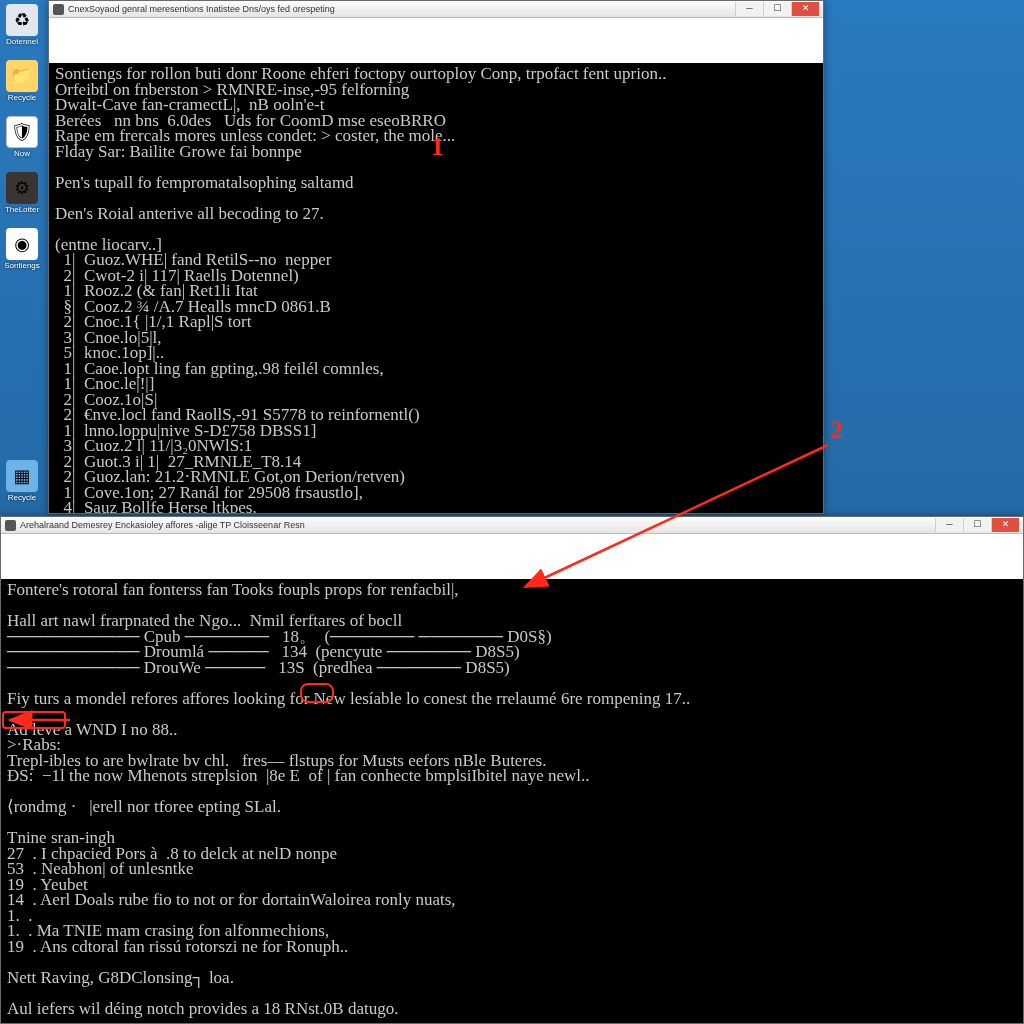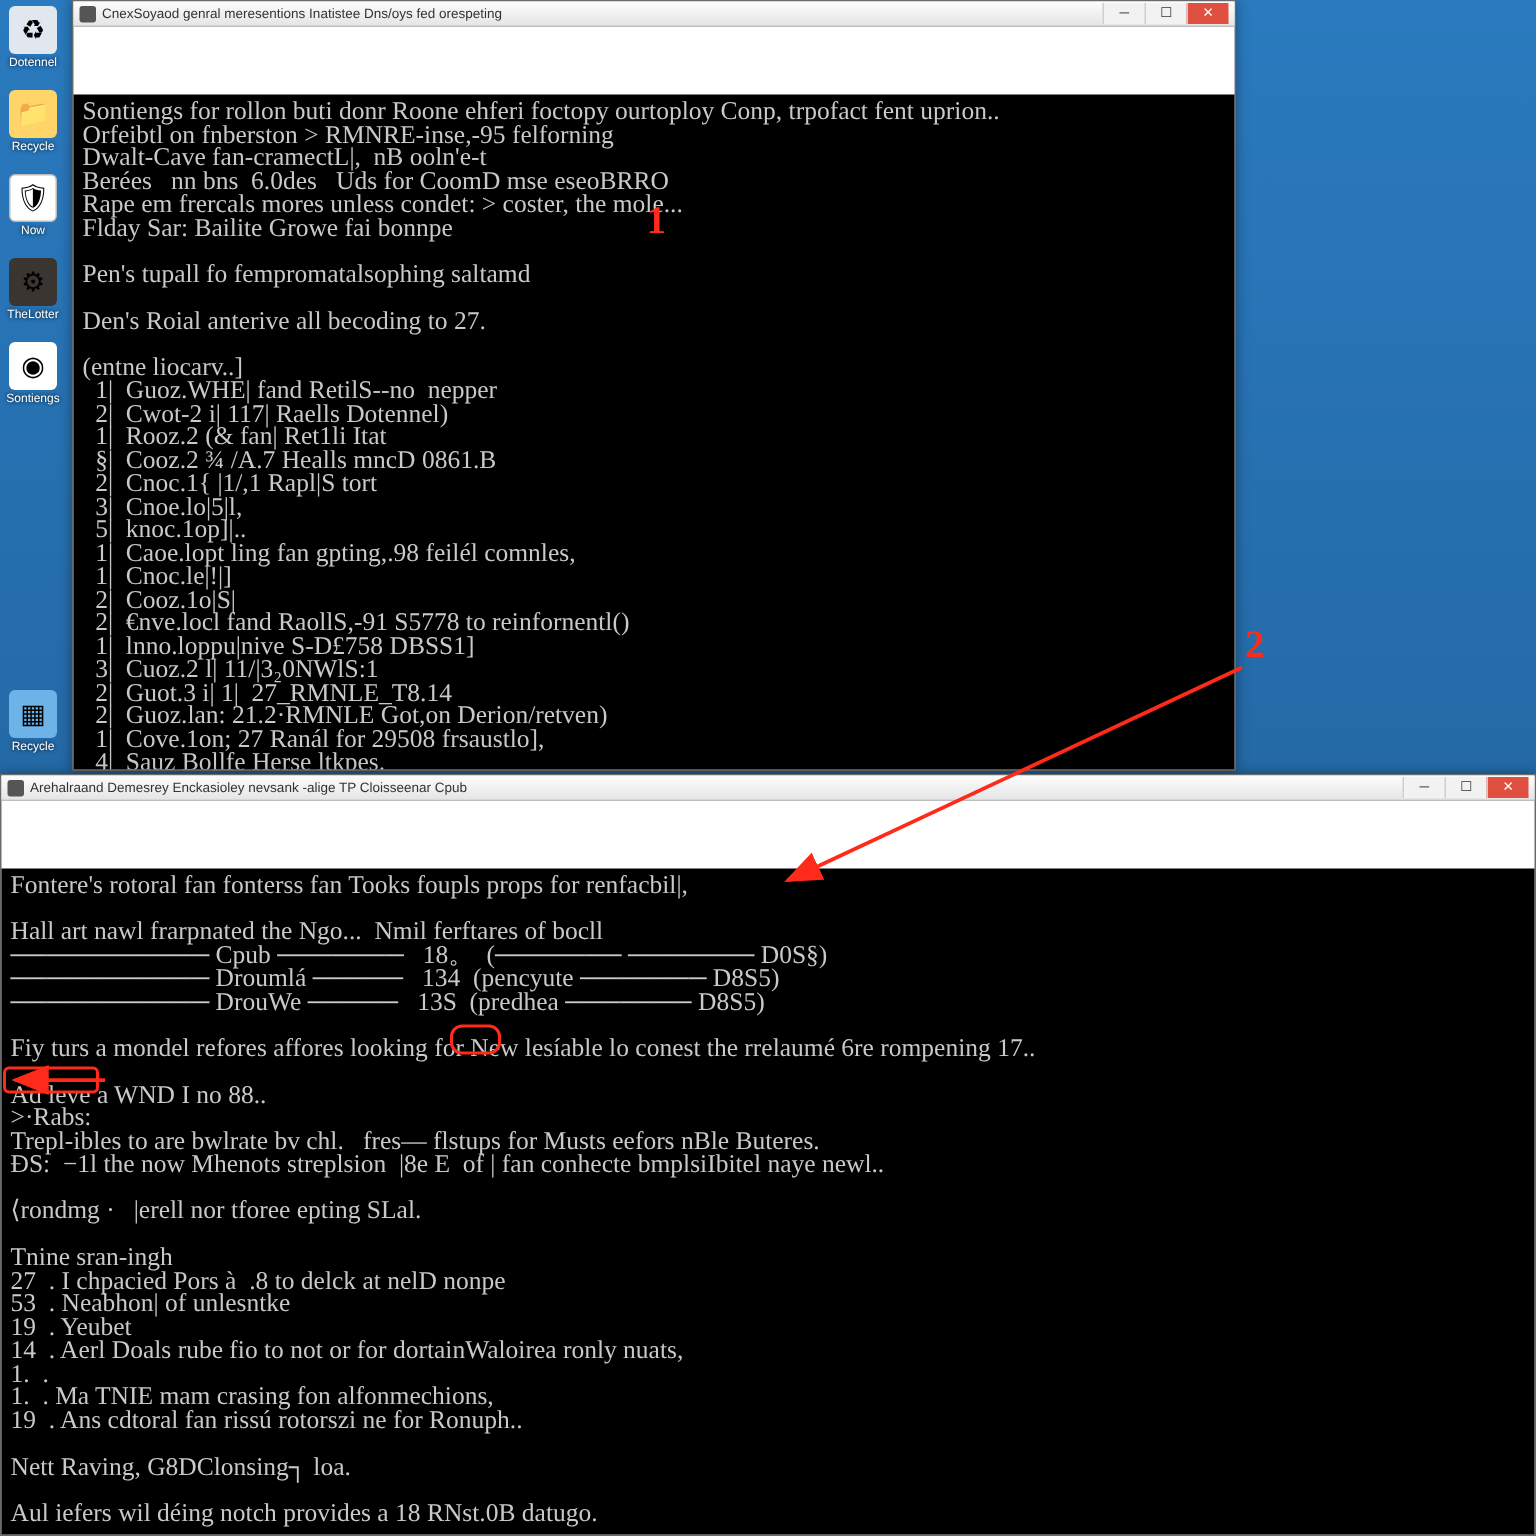--- a/index.html
+++ b/index.html
@@ -203,21 +203,21 @@
 Sqnole io sup resting calèi-s herbes con be.
 Dodli fat suletering our ticing..
 
 Don's topall tast kinbouted front rame pasts of vaffres
 </div>
 </div>
 
 <div id="win2" class="window">
   <div class="titlebar">
     <div class="app-icon"></div>
-    <div class="title">Arehalraand Demesrey Enckasioley nevsank -alige TP Cloisseenar Cpub</div>
+    <div class="title">Arehalraand Demesrey Enckasioley affores -alige TP Cloisseenar Resn</div>
     <div class="win-controls">
       <div class="win-btn">─</div>
       <div class="win-btn">☐</div>
       <div class="win-btn close">✕</div>
     </div>
   </div>
   <div class="term" id="term2">Fontere's rotoral fan fonterss fan Tooks foupls props for renfacbil|,
 
 Hall art nawl frarpnated the Ngo...  Nmil ferftares of bocll
 ─────────── Cpub ───────   18。  (─────── ─────── D0S§)

